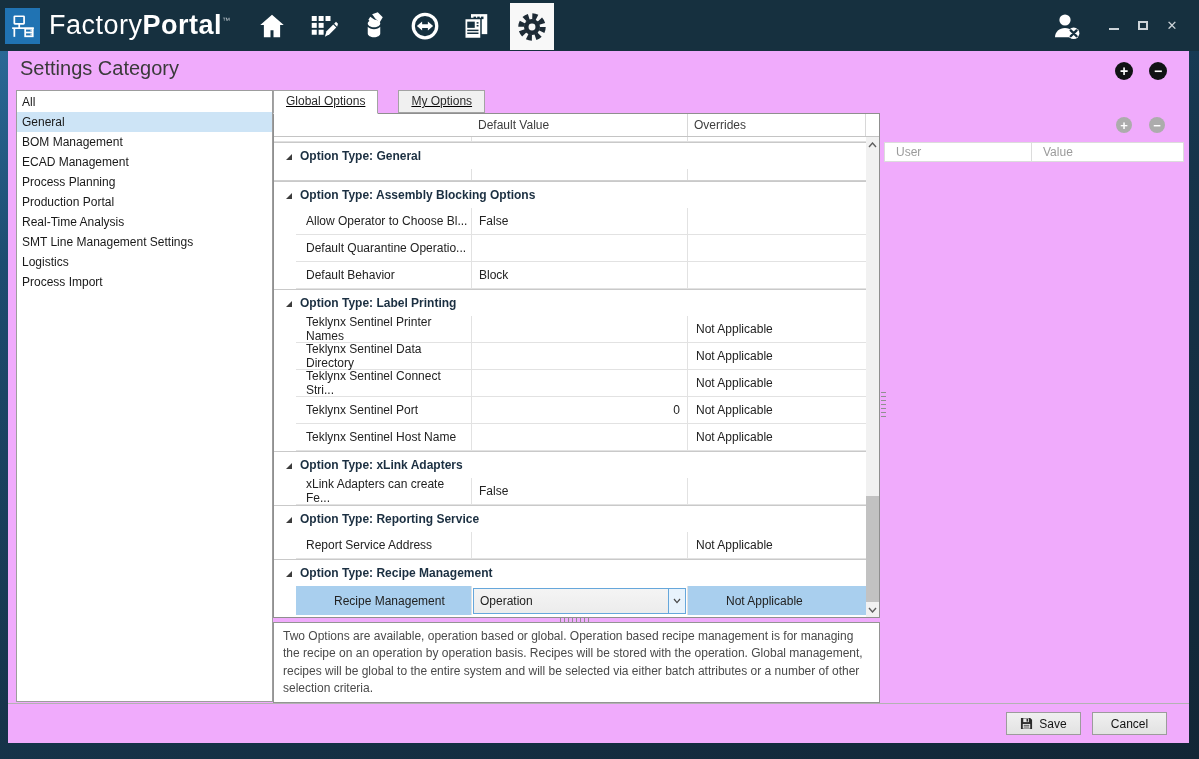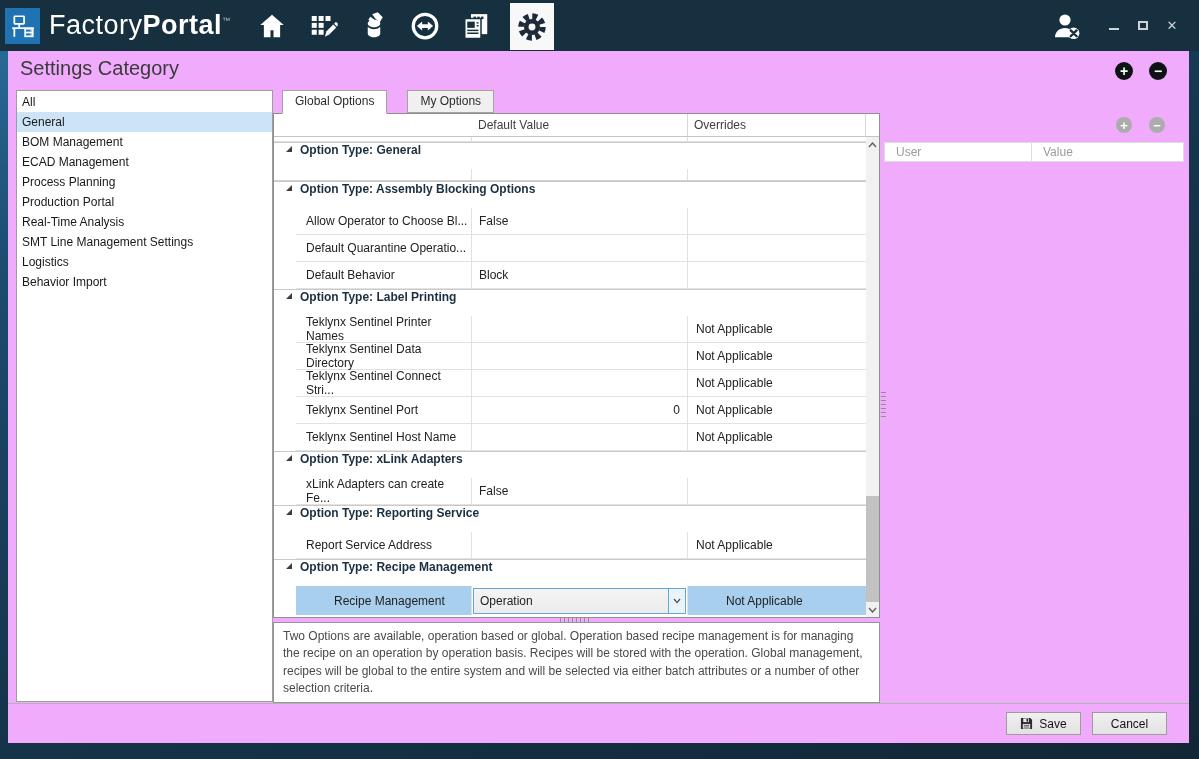--- a/index.html
+++ b/index.html
@@ -43,21 +43,21 @@
 
   
   .vgrip { position:absolute; width:5px; height:26px;
     background:repeating-linear-gradient(180deg,#909090 0 1px,transparent 1px 4px); }
   .vgrip-1 { left:267px; top:330px; }
   .vgrip-2 { left:873px; top:341px; }
   .hgrip { position:absolute; left:552px; top:567px; width:30px; height:5px;
     background:repeating-linear-gradient(90deg,#909090 0 1px,transparent 1px 4px); }
 
   
-  .tabs { position:absolute; left:274px; top:39px; display:flex; z-index:3; }
+  .tabs { position:absolute; left:265px; top:39px; display:flex; z-index:3;text-decoration:underline; }
   .tab { height:23px; padding:0 12px; font-size:12px; line-height:21px; color:#2b2b2b;
     border:1px solid #a3a3a3; background:#f0f0f0; cursor:pointer; }
   .tab.active { background:#fff; border-bottom:1px solid #fff; height:24px; position:relative; }
   .tab.inactive { margin-left:20px; }
 
   
   .grid { position:absolute; left:265px; top:62px; width:607px; height:505px; border:1px solid #8f8f8f; background:#fff; }
   .grid-head { height:23px; border-bottom:1px solid #c4c4c4; display:flex; }
   .gh-cell { font-size:12px; color:#3d3d3d; padding:4px 0 0 6px; border-right:1px solid #d8d8d8; }
   .gh-name { width:198px;margin-top:32px; } .gh-val { width:216px; } .gh-ovr { width:178px; }
@@ -65,21 +65,21 @@
   .grid-body { position:absolute; left:0; top:23px; right:13px; bottom:0; overflow:hidden; }
 
   .sliver { height:5px; border-bottom:1px solid #e0e0e0; display:flex; }
   .sliver .s1 { width:198px; border-right:1px solid #e0e0e0; }
   .sliver .s2 { width:216px; border-right:1px solid #e0e0e0; }
   .clip-row { height:12px; border-bottom:1px solid #cfcfcf; display:flex; }
   .clip-row .s0 { width:22px; } 
   .clip-row .s1 { width:176px; border-right:1px solid #e0e0e0; }
   .clip-row .s2 { width:216px; border-right:1px solid #e0e0e0; }
 
-  .group-row { height:27px; border-top:1px solid #c9c9c9; display:flex; 
+  .group-row { height:27px; border-top:1px solid #c9c9c9; display:flex; align-items:center;
     padding-left:11px; gap:7px; font-weight:700; font-size:12px; color:#1b2f41; background:#fff; }
   .group-row .tri { display:flex; margin-top:2px; }
 
   .drow { height:27px; display:flex; font-size:12px; color:#222; background:#fff; }
   .drow .rh { width:22px; }
   .cell { border-bottom:1px solid #e2e2e2; display:flex; align-items:center; }
   .cell.name { width:176px; padding-left:10px; border-right:1px solid #e2e2e2; }
   .cell.val  { width:216px; padding:0 7px; border-right:1px solid #e2e2e2; }
   .cell.val.num { justify-content:flex-end; }
   .cell.ovr  { width:178px; padding-left:8px; }
@@ -236,21 +236,21 @@
   <div class="sidebar">
     <div class="sidebar-item">All</div>
     <div class="sidebar-item selected">General</div>
     <div class="sidebar-item">BOM Management</div>
     <div class="sidebar-item">ECAD Management</div>
     <div class="sidebar-item">Process Planning</div>
     <div class="sidebar-item">Production Portal</div>
     <div class="sidebar-item">Real-Time Analysis</div>
     <div class="sidebar-item">SMT Line Management Settings</div>
     <div class="sidebar-item">Logistics</div>
-    <div class="sidebar-item">Behavior Import</div>
+    <div class="sidebar-item">Process Import</div>
   </div>
 
   <div class="vgrip vgrip-1"></div>
   <div class="vgrip vgrip-2"></div>
   <div class="hgrip"></div>
 
   <div class="tabs">
     <div class="tab active">Global Options</div>
     <div class="tab inactive">My Options</div>
   </div>

